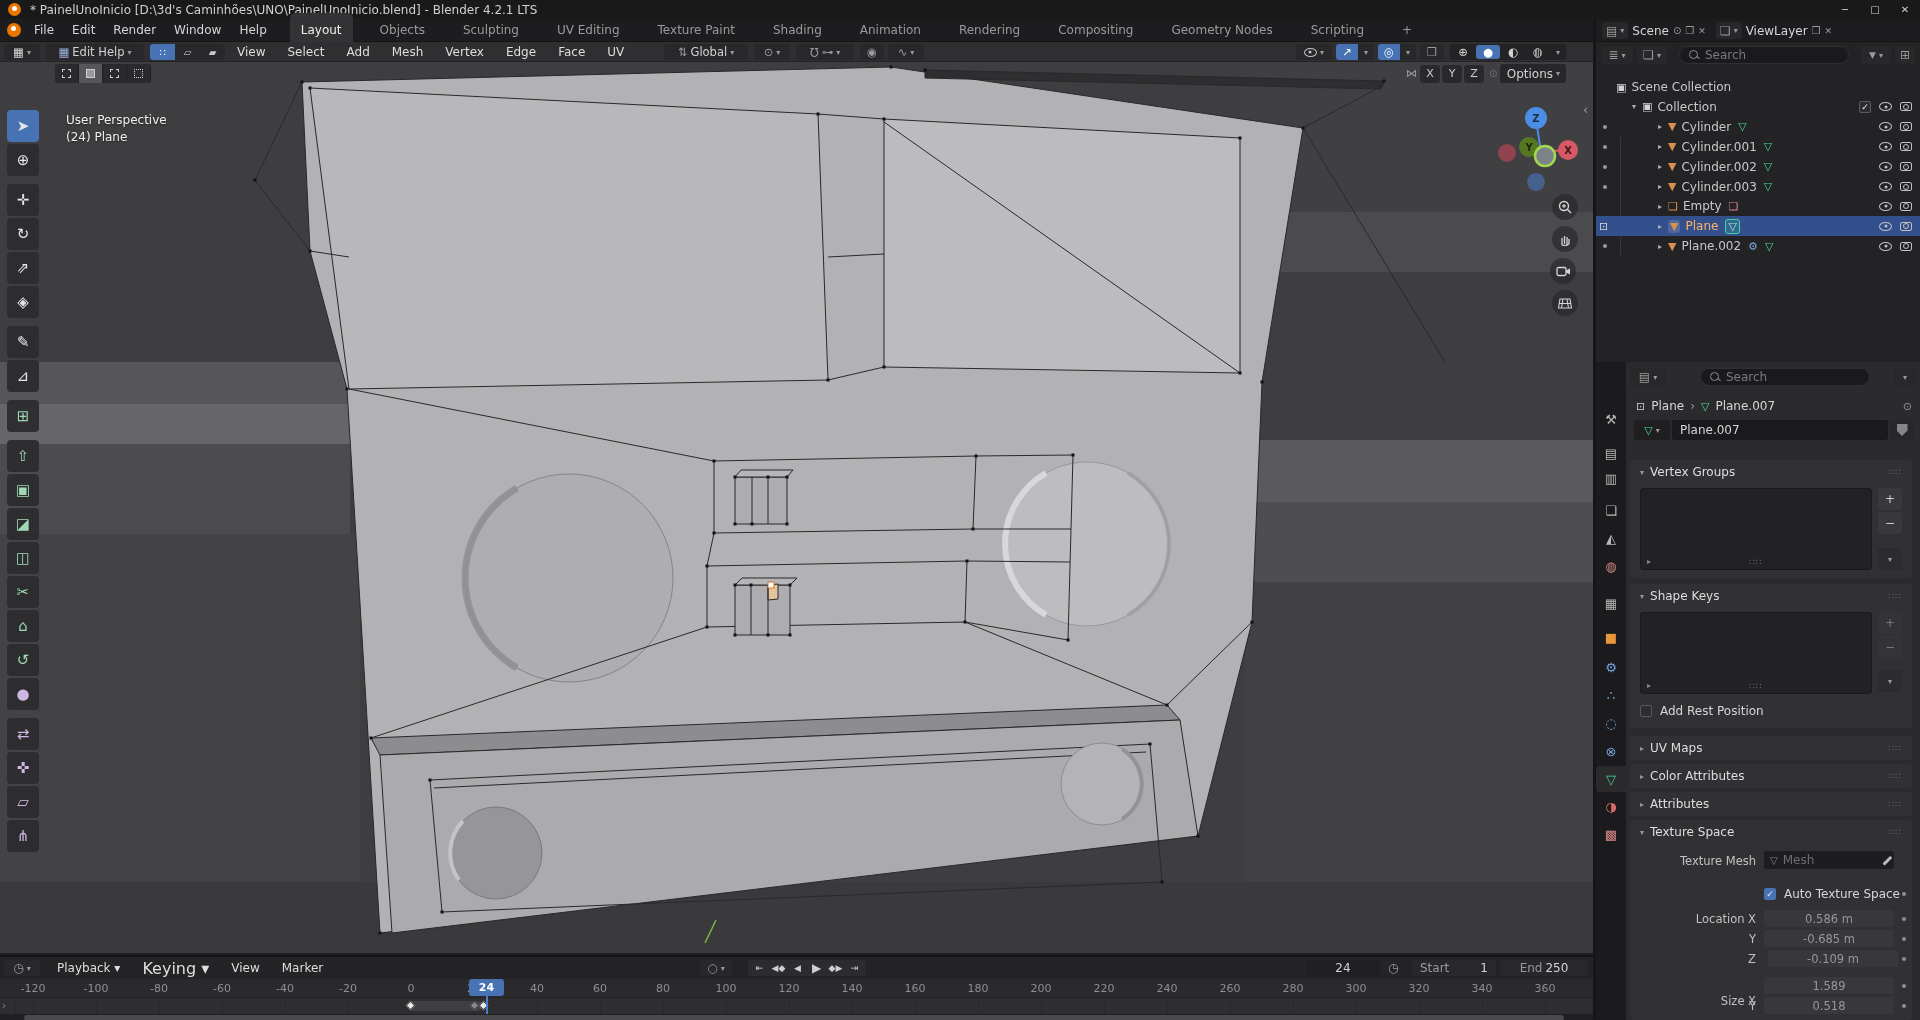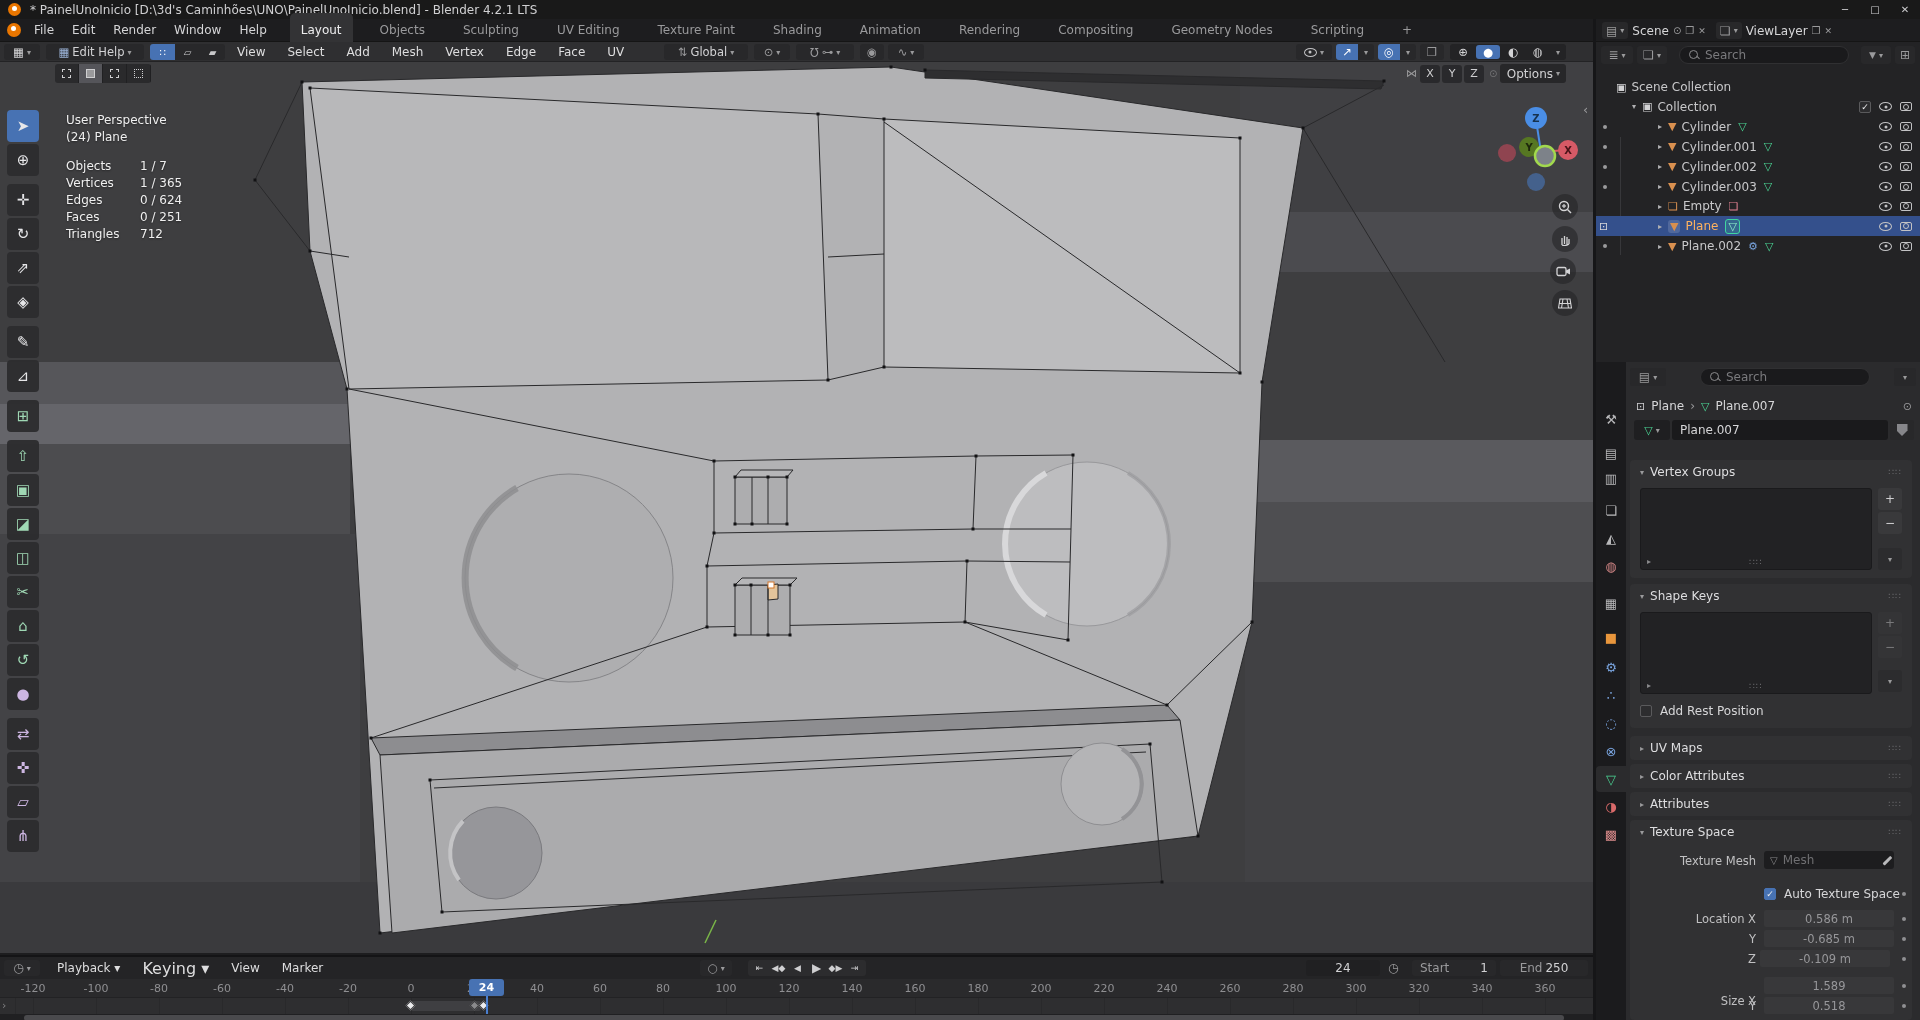--- a/index.html
+++ b/index.html
@@ -386,27 +386,20 @@
       <div class="tool" style="color: rgb(205, 182, 226);">✜</div>
       <div class="tool" style="color: rgb(205, 182, 226);">▱</div>
       <div class="tool" style="color: rgb(205, 182, 226);">⋔</div>
     </div>
 
   
   <div id="stats">
     <div>User Perspective</div>
     <div>(24) Plane</div>
     <div style="height:12px"></div>
-    <div id="stats-rows">
-        <div class="statrow"><div style="display: inline-block; width: 74px;">Objects</div><div style="display: inline-block;">1 / 7</div></div>
-        <div class="statrow"><div style="display: inline-block; width: 74px;">Vertices</div><div style="display: inline-block;">1 / 365</div></div>
-        <div class="statrow"><div style="display: inline-block; width: 74px;">Edges</div><div style="display: inline-block;">0 / 624</div></div>
-        <div class="statrow"><div style="display: inline-block; width: 74px;">Faces</div><div style="display: inline-block;">0 / 251</div></div>
-        <div class="statrow"><div style="display: inline-block; width: 74px;">Triangles</div><div style="display: inline-block;">712</div></div>
-      </div>
   </div>
 
   
   <svg class="abs" style="left:1486px;top:34px" width="110" height="110">
     <line x1="55" y1="56" x2="50" y2="24" stroke="#4a8ee6" stroke-width="2"></line>
     <line x1="55" y1="56" x2="80" y2="54" stroke="#d65a66" stroke-width="2"></line>
     <line x1="55" y1="56" x2="45" y2="51" stroke="#6b8b2d" stroke-width="2"></line>
     <circle cx="50" cy="22" r="11" fill="#4a8ee6"></circle>
     <text x="50" y="26" text-anchor="middle" font-size="10" fill="#16324f" font-weight="bold">Z</text>
     <circle cx="43" cy="51" r="10" fill="#567722"></circle>
@@ -782,21 +775,21 @@
   </div>
   <span class="adot" style="left:306px;top:530px"></span>
   <div id="prop-fields">
       <div class="flabel" style="left: 40px; top: 550px;">Location X</div>
       <div class="field" style="left: 168px; top: 548px; width: 130px;">0.586 m</div>
       <div class="adot" style="left: 306px; top: 555px;"></div>
       <div class="flabel" style="left: 40px; top: 570px;">Y</div>
       <div class="field" style="left: 168px; top: 568px; width: 130px;">-0.685 m</div>
       <div class="adot" style="left: 306px; top: 575px;"></div>
       <div class="flabel" style="left: 40px; top: 590px;">Z</div>
-      <div class="field" style="left: 164px; top: 588px; width: 130px;">-0.109 m</div>
+      <div class="field" style="left: 172px; top: 588px; width: 130px;">-0.109 m</div>
       <div class="adot" style="left: 306px; top: 595px;"></div>
       <div class="flabel" style="left: 40px; top: 617px; margin-top: 15px;">Size X</div>
       <div class="field" style="left: 168px; top: 615px; width: 130px;">1.589</div>
       <div class="adot" style="left: 306px; top: 622px;"></div>
       <div class="flabel" style="left: 40px; top: 637px;">Y</div>
       <div class="field" style="left: 168px; top: 635px; width: 130px;">0.518</div>
       <div class="adot" style="left: 306px; top: 642px;"></div>
     </div>
 </div>
 

